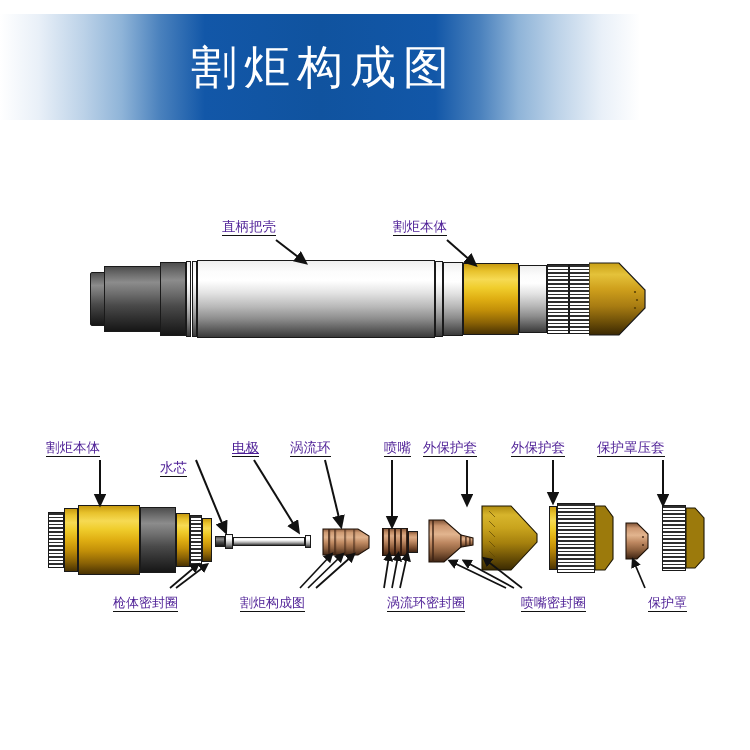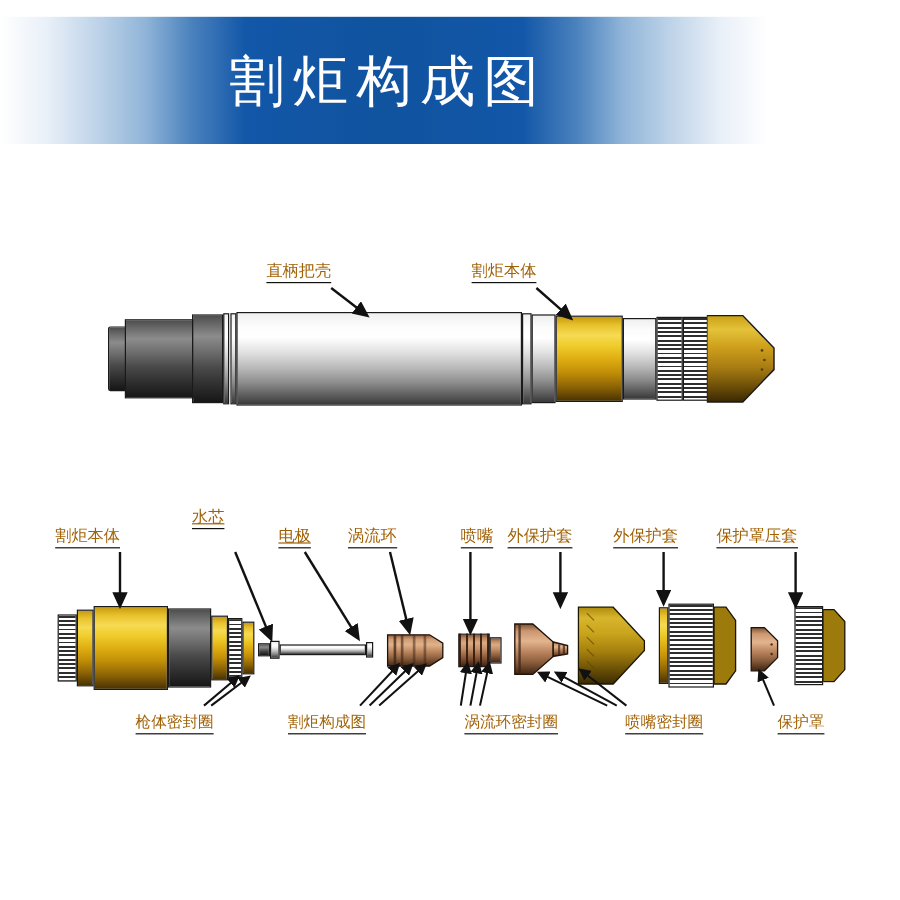--- a/index.html
+++ b/index.html
@@ -20,21 +20,21 @@
     display:flex;align-items:center;justify-content:center;
   }
   .banner-title{
     color:#ffffff;font-size:46px;letter-spacing:7px;
     font-family:"DejaVu Sans","Liberation Sans",sans-serif;
     font-weight:400;line-height:1;text-indent:7px;
   }
 
   
   .lbl{
-    position:absolute;font-size:13.5px;color:#a16207;white-space:nowrap;
+    position:absolute;font-size:13.5px;color:#4c1d95;white-space:nowrap;
     border-bottom:1.6px solid #111;padding-bottom:1px;line-height:15px;
   }
   .lbl.sm{font-size:13px;}
 
   
   .leaders{position:absolute;left:0;top:0;width:750px;height:750px;pointer-events:none;}
 
   
   .part{position:absolute;}
   .silver{
@@ -215,21 +215,21 @@
       <circle cx="20" cy="17" r="1" fill="#4a2b17"></circle>
       <circle cx="20" cy="25" r="1" fill="#4a2b17"></circle>
     </svg>
 
     <div class="part gold2 knurl outline" style="left:662px;top:505px;width:24px;height:66px;"></div>
     <svg class="part" style="left:686px;top:507px;width:20px;height:62px;" viewBox="0 0 20 62">
       <path d="M0,1 L9,1 L18,11 L18,51 L9,61 L0,61 Z" fill="#9c7a0c" stroke="#1d1602" stroke-width="1.1"></path>
     </svg>
 
     <div class="lbl" style="left:46px;top:440px;">割炬本体</div>
-    <div class="lbl" style="left:160px;top:424px;text-decoration:underline;">水芯</div>
+    <div class="lbl" style="left:160px;top:460px;">水芯</div>
     <div class="lbl" style="left:232px;top:440px;text-decoration:underline;">电极</div>
     <div class="lbl" style="left:290px;top:440px;">涡流环</div>
     <div class="lbl" style="left:384px;top:440px;">喷嘴</div>
     <div class="lbl" style="left:423px;top:440px;">外保护套</div>
     <div class="lbl" style="left:511px;top:440px;">外保护套</div>
     <div class="lbl" style="left:597px;top:440px;">保护罩压套</div>
 
     <div class="lbl sm" style="left:113px;top:595px;">枪体密封圈</div>
     <div class="lbl sm" style="left:240px;top:595px;">割炬构成图</div>
     <div class="lbl sm" style="left:387px;top:595px;">涡流环密封圈</div>

